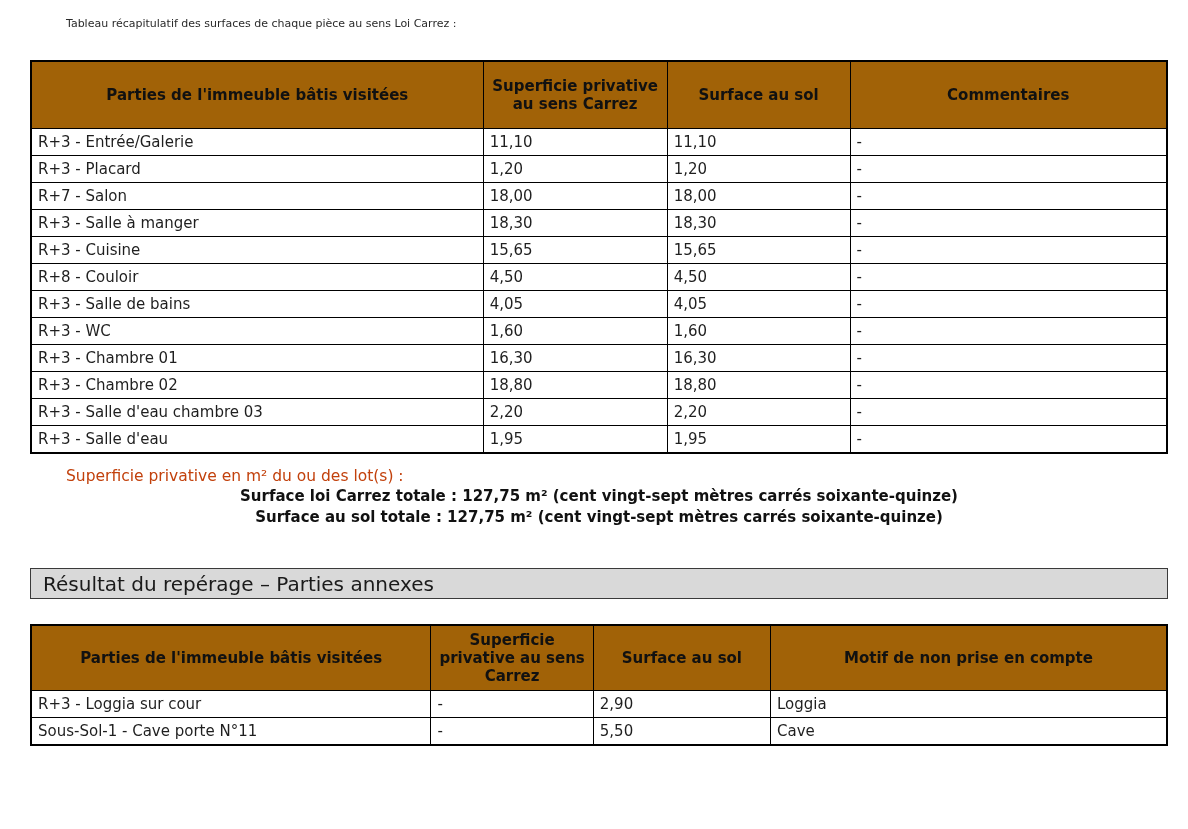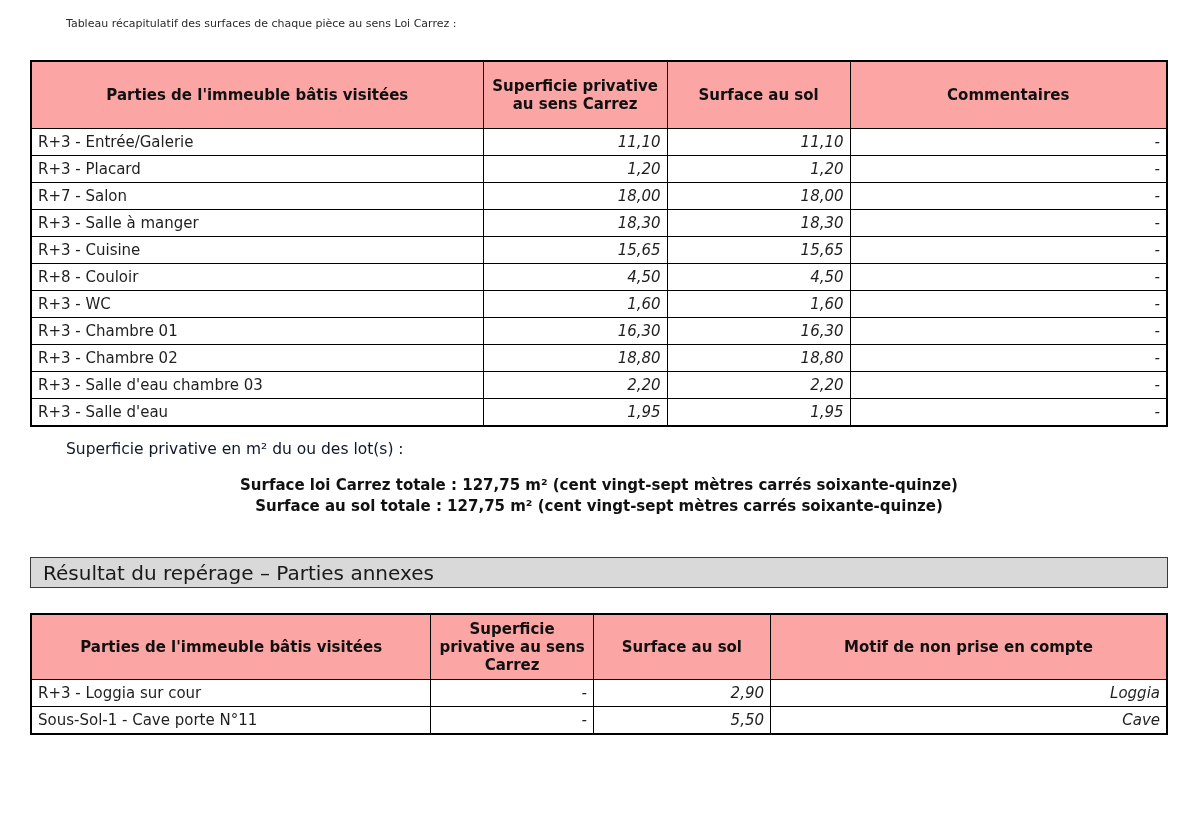--- a/index.html
+++ b/index.html
@@ -32,47 +32,46 @@
     border-collapse: collapse;
     table-layout: fixed;
     border: 2px solid #000000;
   }
   table.grid th, table.grid td {
     border: 1px solid #000000;
     font-size: 15px;
     overflow: hidden;
   }
   table.grid th {
-    background: #fca5a5;
+    background: #a16207;
     font-weight: bold;
     text-align: center;
     vertical-align: middle;
     padding: 4px 6px;
     line-height: 18px;
     color: #111111;
   }
   table.grid#main-table th { height: 58px; }
   table.grid#annex-table th { height: 56px; }
   table.grid td {
     background: #ffffff;
     padding: 3px 6px;
     height: 20px;
     line-height: 20px;
     vertical-align: middle;
   }
   td.cell-name { text-align: left; }
-  td.cell-center { text-align: right; font-style: italic; }
+  td.cell-center { text-align: left; }
   .lots-label {
     font-size: 15.5px;
     margin: 12px 0 0 36px;
     line-height: 20px;
-    color: #0f172a;
+    color: #c2410c;
   }
   .totals {
-    margin-top: 16px;
     text-align: center;
     font-weight: bold;
     font-size: 15px;
     color: #111111;
   }
   .totals div { line-height: 21px; }
   .section-bar {
     margin-top: 40px;
     height: 31px;
     background: #d9d9d9;
@@ -147,20 +146,26 @@
     <td class="cell-center">-</td>
   </tr>
 
   <tr>
     <td class="cell-name">R+8 - Couloir</td>
     <td class="cell-center">4,50</td>
     <td class="cell-center">4,50</td>
     <td class="cell-center">-</td>
   </tr>
 
+  <tr>
+    <td class="cell-name">R+3 - Salle de bains</td>
+    <td class="cell-center">4,05</td>
+    <td class="cell-center">4,05</td>
+    <td class="cell-center">-</td>
+  </tr>
 
   <tr>
     <td class="cell-name">R+3 - WC</td>
     <td class="cell-center">1,60</td>
     <td class="cell-center">1,60</td>
     <td class="cell-center">-</td>
   </tr>
 
   <tr>
     <td class="cell-name">R+3 - Chambre 01</td>

